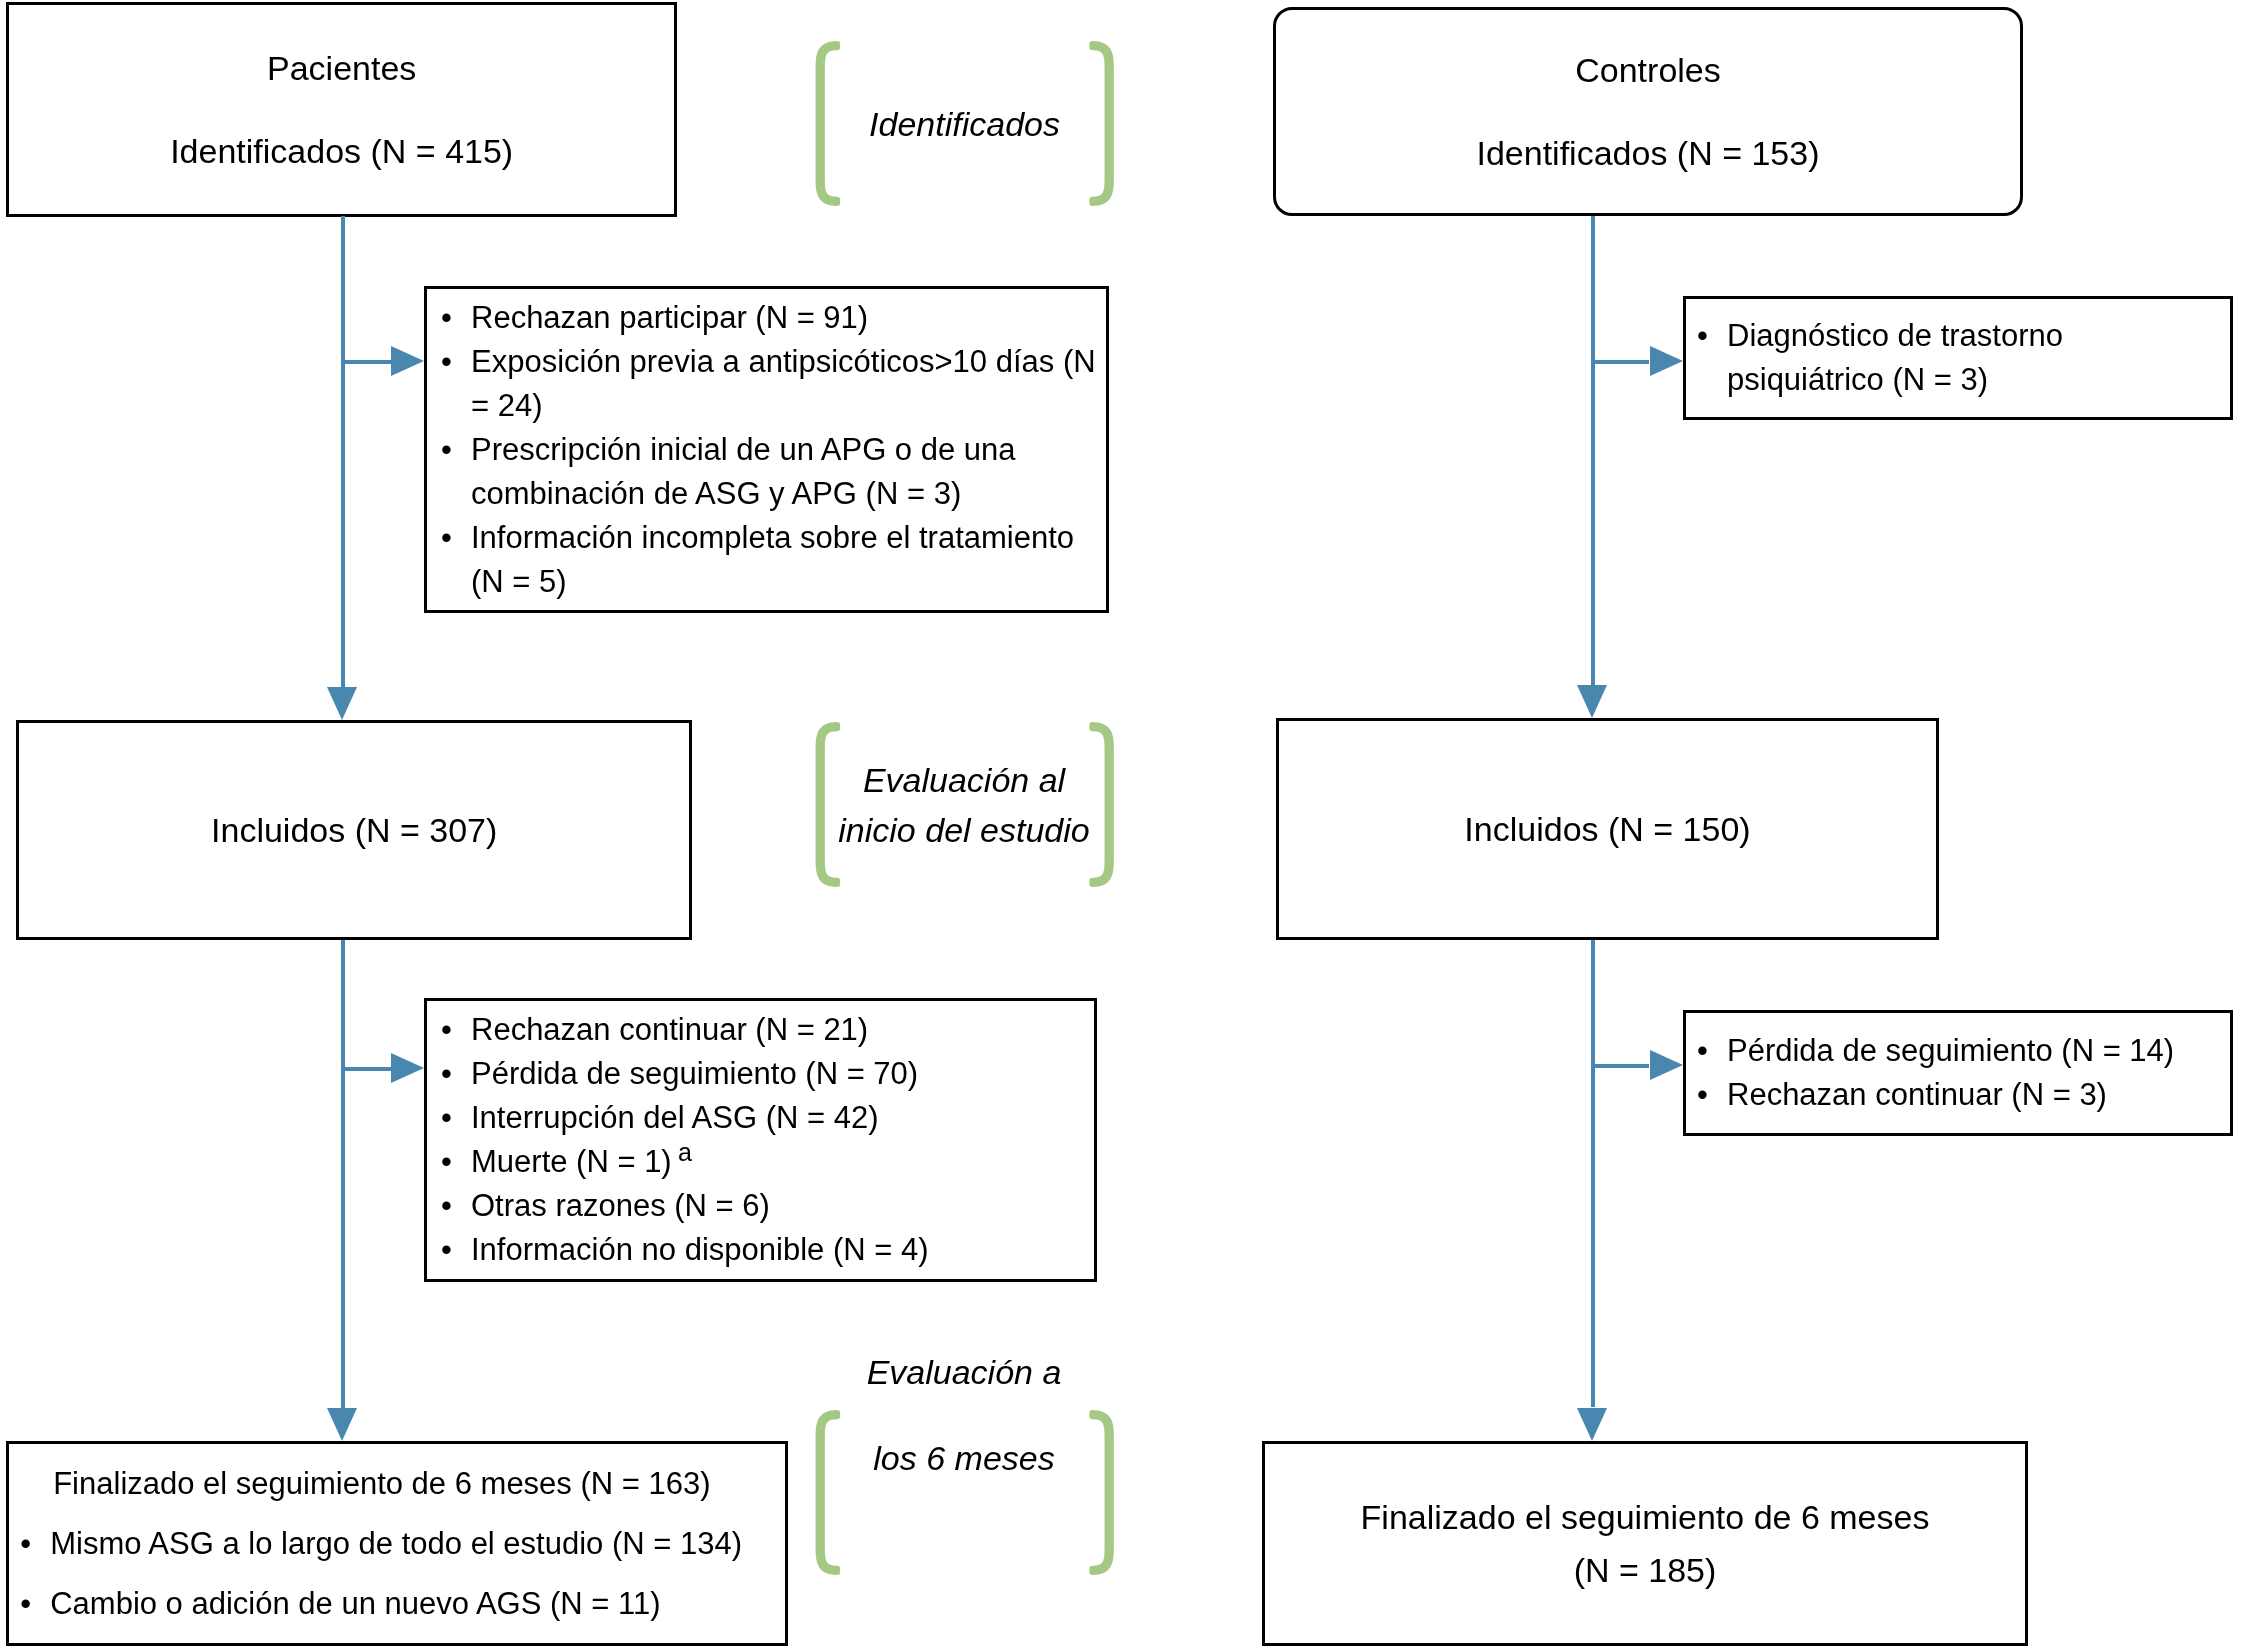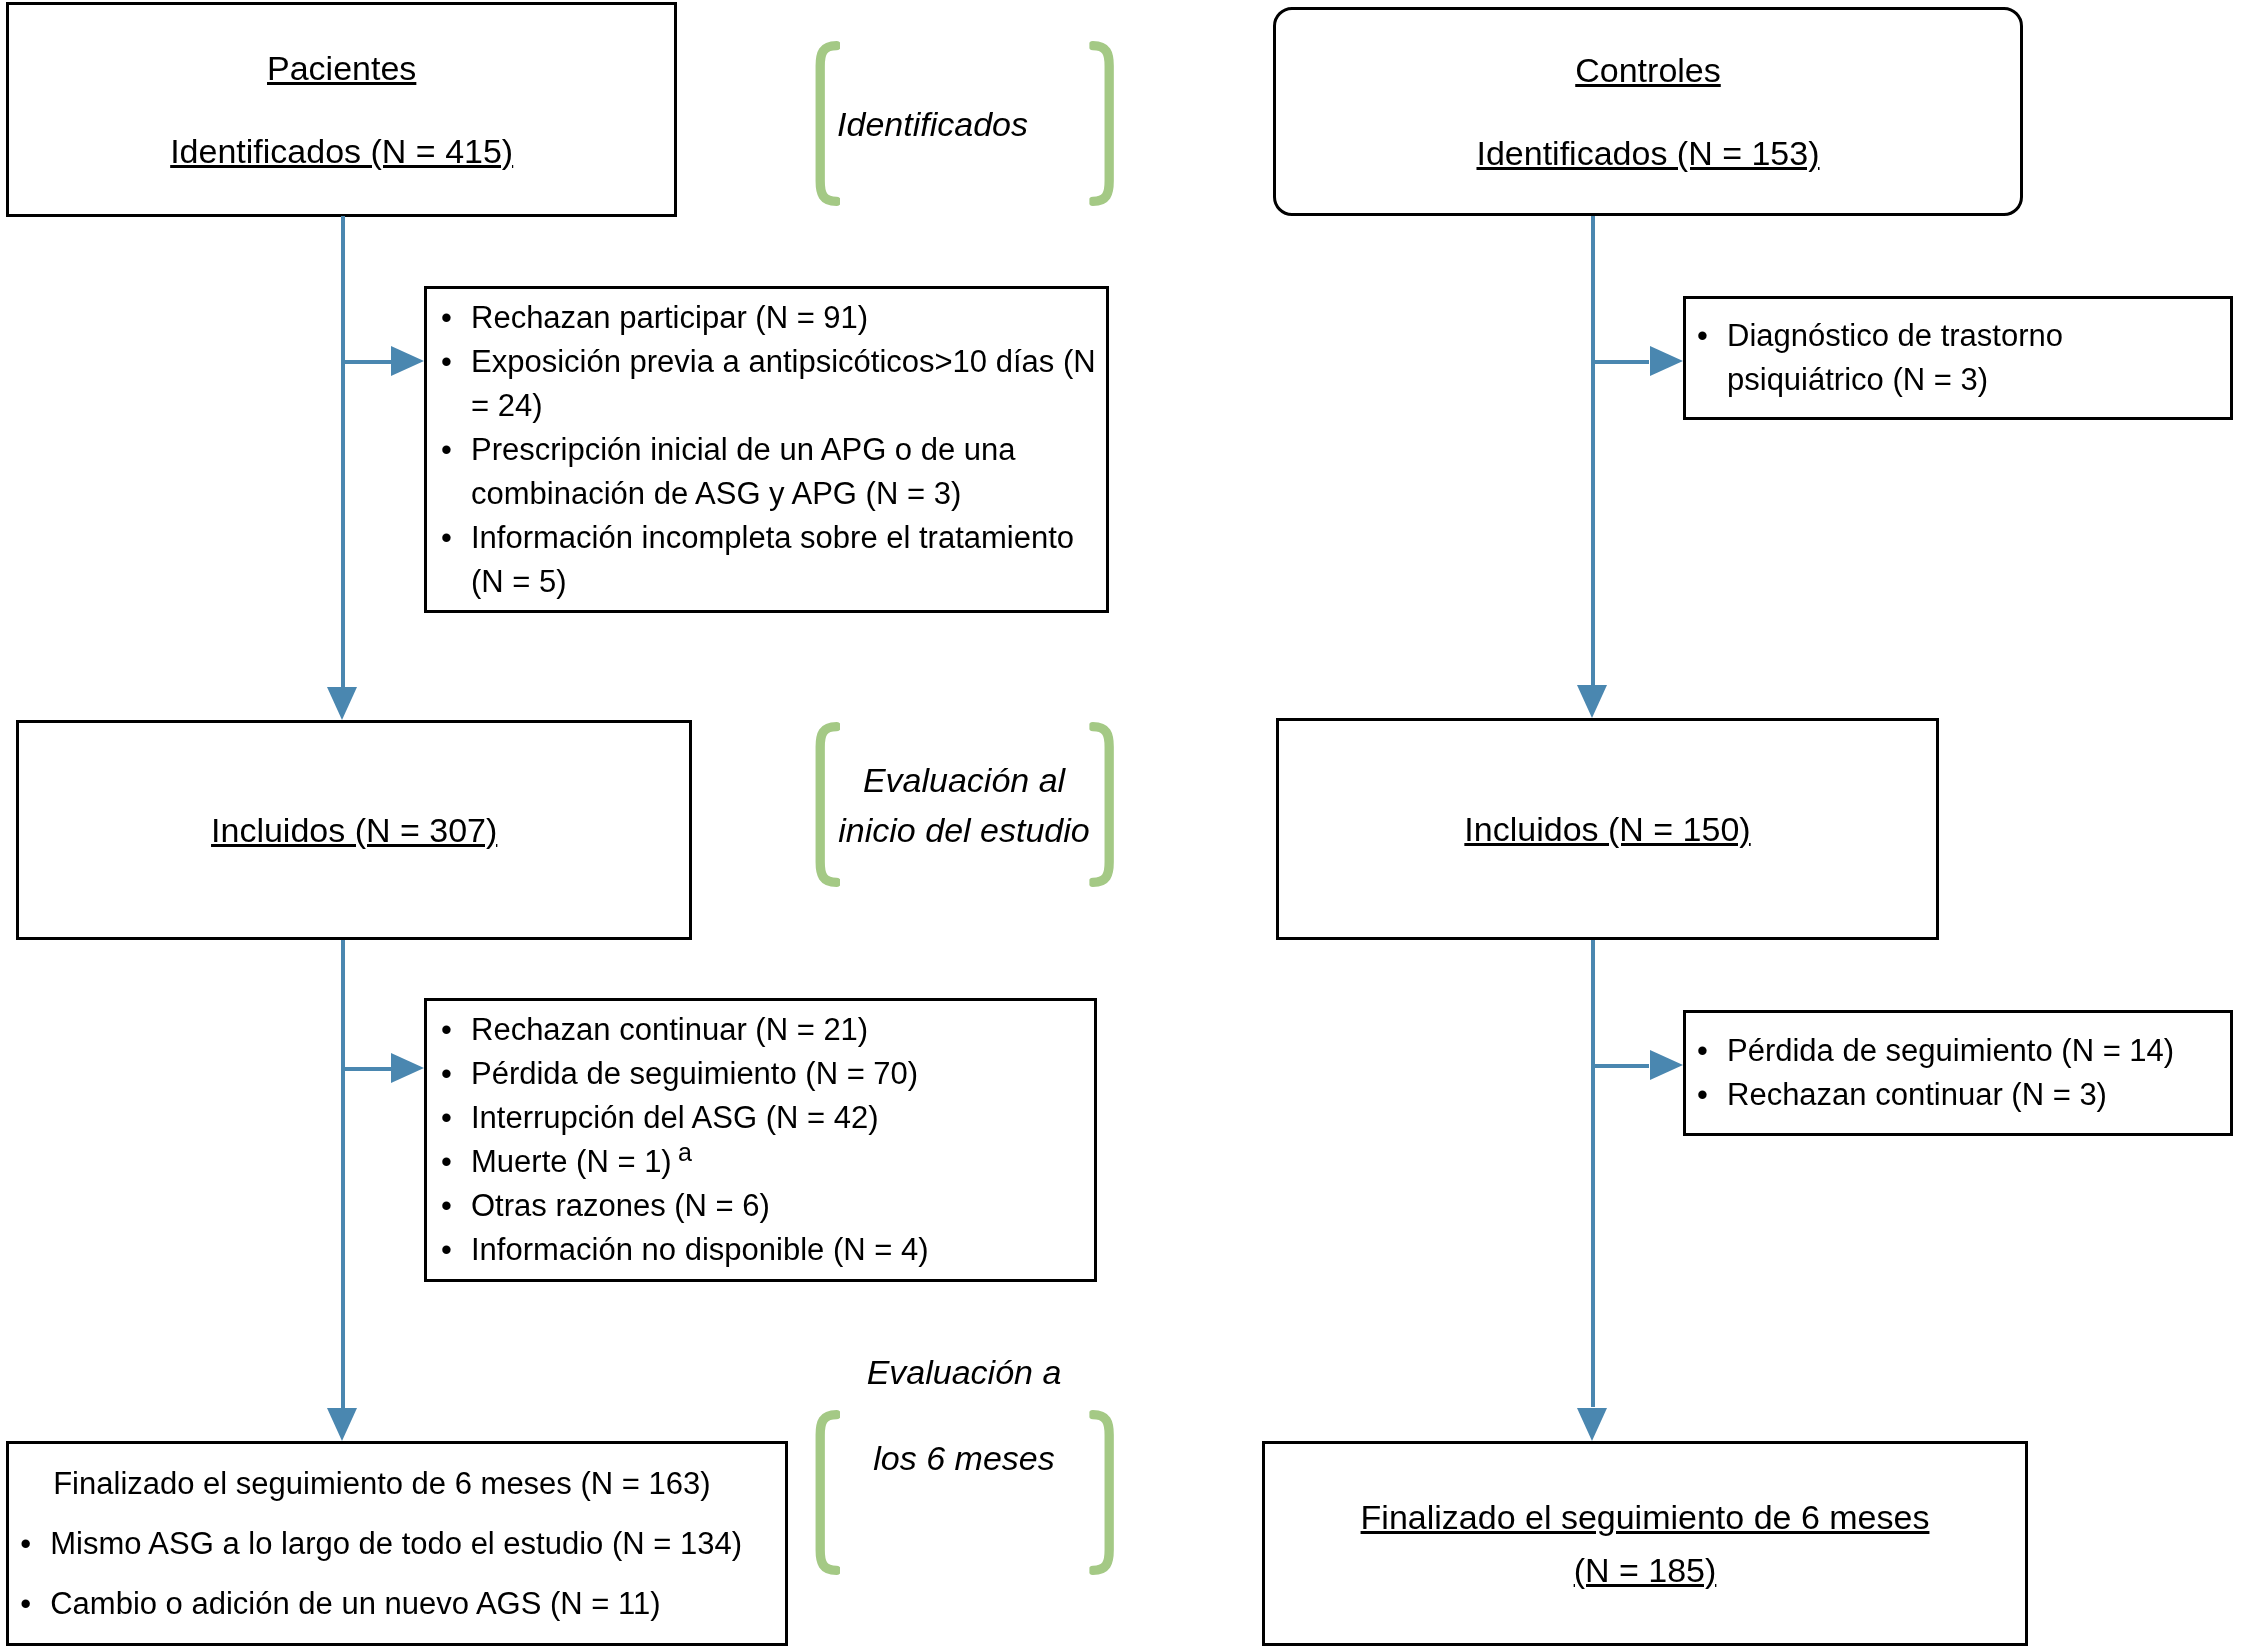--- a/index.html
+++ b/index.html
@@ -13,21 +13,21 @@
   }
   .box{
     position:absolute;
     border:3.9px solid #000;
     background:#fff;
     box-sizing:border-box;
     display:flex;
     flex-direction:column;
     justify-content:center;
   }
-  .center-text{align-items:center;text-align:left;text-decoration:underline;}
+  .center-text{align-items:center;text-align:left;}
   .title-line{font-size:34px;line-height:40px;}
   .gap-big > .title-line + .title-line{margin-top:43px;}
   .gap-small > .title-line + .title-line{margin-top:12.4px;}
   .list{display:flex;flex-direction:column;justify-content:center;}
   .li{display:flex;font-size:31px;line-height:44px;}
   .li .dot{flex:none;width:30px;font-size:31px;}
   .li .t{flex:1;}
   .li sup{font-size:25px;vertical-align:super;line-height:0;margin-left:6.2px;}
   .plain-line{font-size:31px;line-height:40px;}
   
@@ -176,21 +176,21 @@
   <div class="bracket" style="left:814px;top:41px;">
     <svg viewBox="0 0 34 212" preserveAspectRatio="none">
         <path d="M29,6 C11,6 8,16 8,32 L8,180 C8,196 11,206 29,206" fill="none" stroke="currentColor" stroke-width="12" stroke-linecap="round"></path>
       </svg>
   </div>
   <div class="bracket" style="left:1089px;top:41px;transform:scaleX(-1);">
     <svg viewBox="0 0 34 212" preserveAspectRatio="none">
         <path d="M29,6 C11,6 8,16 8,32 L8,180 C8,196 11,206 29,206" fill="none" stroke="currentColor" stroke-width="12" stroke-linecap="round"></path>
       </svg>
   </div>
-  <div class="stage-label" style="left:808px;top:41px;width:249px;height:165px;">Identificados</div>
+  <div class="stage-label" style="left:840px;top:41px;width:249px;height:165px;">Identificados</div>
 
   <div class="bracket" style="left:814px;top:722px;">
     <svg viewBox="0 0 34 212" preserveAspectRatio="none">
         <path d="M29,6 C11,6 8,16 8,32 L8,180 C8,196 11,206 29,206" fill="none" stroke="currentColor" stroke-width="12" stroke-linecap="round"></path>
       </svg>
   </div>
   <div class="bracket" style="left:1089px;top:722px;transform:scaleX(-1);">
     <svg viewBox="0 0 34 212" preserveAspectRatio="none">
         <path d="M29,6 C11,6 8,16 8,32 L8,180 C8,196 11,206 29,206" fill="none" stroke="currentColor" stroke-width="12" stroke-linecap="round"></path>
       </svg>

